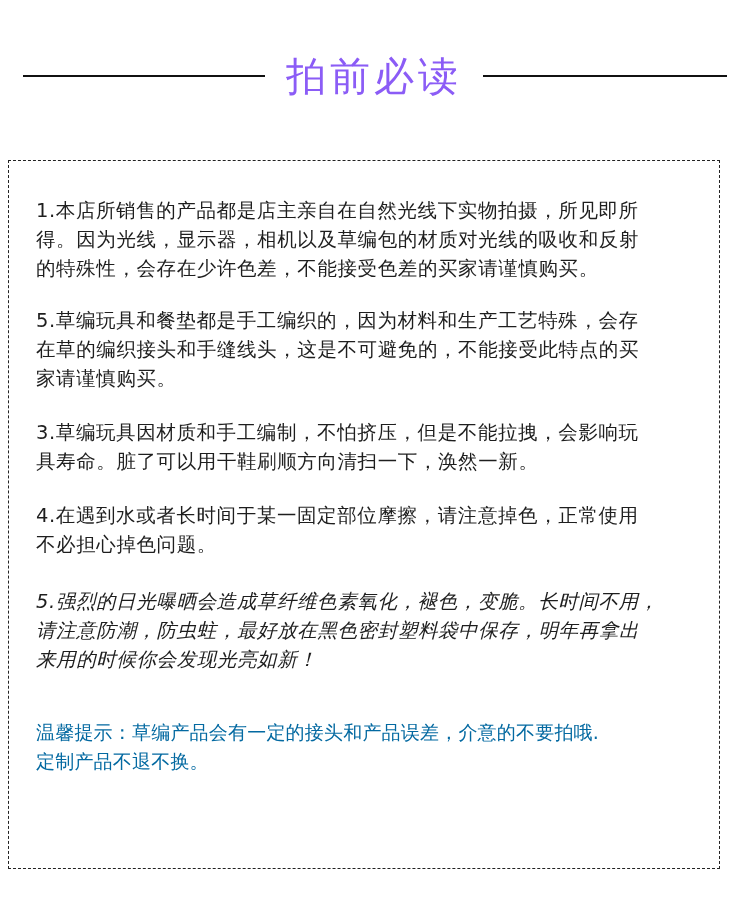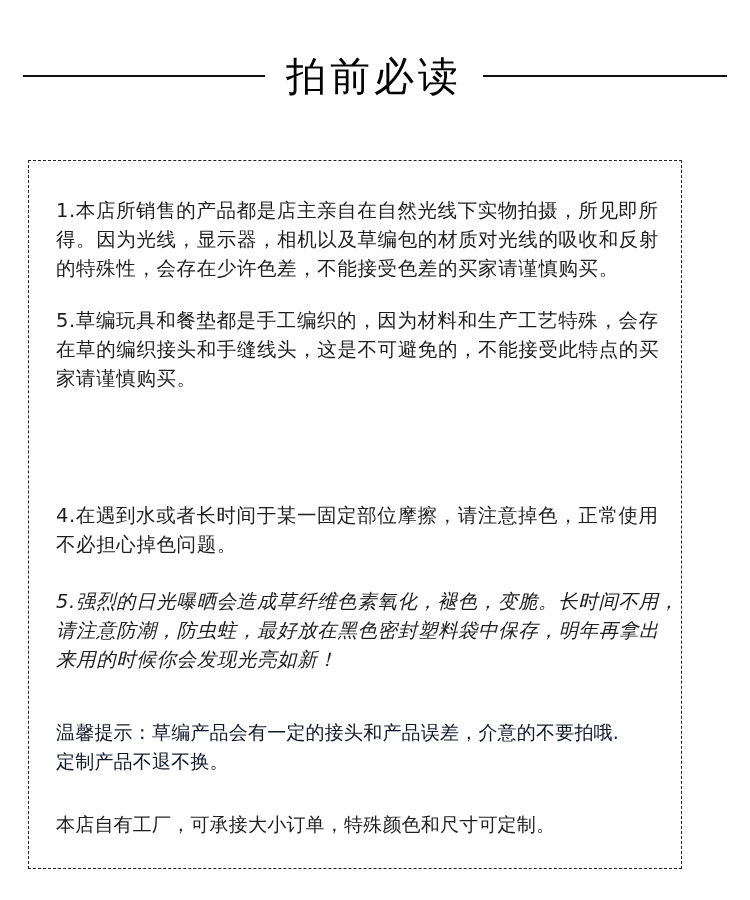--- a/index.html
+++ b/index.html
@@ -32,67 +32,68 @@
     .header-line.right { left: 483px; width: 244px; }
     .header-title {
       position: absolute;
       left: 265px;
       width: 218px;
       top: 0;
       text-align: center;
       font-size: 40px;
       line-height: 62px;
       letter-spacing: 4px;
-      color: #000000;
+      color: #8b5cf6;
     }
     .notice-box {
       position: absolute;
-      left: 28px;
+      left: 8px;
       top: 160px;
-      width: 654px;
+      width: 712px;
       height: 709px;
       border: 1.5px dashed #222222;
       box-sizing: border-box;
     }
     .para {
       position: absolute;
       left: 27px;
       width: 660px;
       font-size: 19.5px;
       line-height: 29px;
       color: #1e1e1e;
       letter-spacing: 0.6px;
       margin: 0;
       white-space: pre-line;
     }
     .para.p1 { top: 35px; }
     .para.p2 { top: 145px; }
     .para.p3 { top: 257px; }
     .para.p4 { top: 340px; }
     .para.p5 { top: 426px; font-style: italic; }
-    .para.warn { top: 557px; color: #0f172a; font-size: 19px; letter-spacing: 0.2px; }
+    .para.warn { top: 557px; color: #0369a1; font-size: 19px; letter-spacing: 0.2px; }
     .para.footer { top: 649px; font-size: 19px; letter-spacing: 0.2px; }
   </style>
 </head>
 <body>
 
 <div class="header">
   <div class="header-line left"></div>
   <div class="header-title">拍前必读</div>
   <div class="header-line right"></div>
 </div>
 
 <div class="notice-box">
   <p class="para p1">1.本店所销售的产品都是店主亲自在自然光线下实物拍摄，所见即所
 得。因为光线，显示器，相机以及草编包的材质对光线的吸收和反射
 的特殊性，会存在少许色差，不能接受色差的买家请谨慎购买。</p>
   <p class="para p2">5.草编玩具和餐垫都是手工编织的，因为材料和生产工艺特殊，会存
 在草的编织接头和手缝线头，这是不可避免的，不能接受此特点的买
 家请谨慎购买。</p>
+  <p class="para p3">3.草编玩具因材质和手工编制，不怕挤压，但是不能拉拽，会影响玩
+具寿命。脏了可以用干鞋刷顺方向清扫一下，涣然一新。</p>
   <p class="para p4">4.在遇到水或者长时间于某一固定部位摩擦，请注意掉色，正常使用
 不必担心掉色问题。</p>
   <p class="para p5">5.强烈的日光曝晒会造成草纤维色素氧化，褪色，变脆。长时间不用，
 请注意防潮，防虫蛀，最好放在黑色密封塑料袋中保存，明年再拿出
 来用的时候你会发现光亮如新！</p>
   <p class="para warn">温馨提示：草编产品会有一定的接头和产品误差，介意的不要拍哦.
 定制产品不退不换。</p>
-  <p class="para footer">本店自有工厂，可承接大小订单，特殊颜色和尺寸可定制。</p>
 </div>
 
 </body></html>

